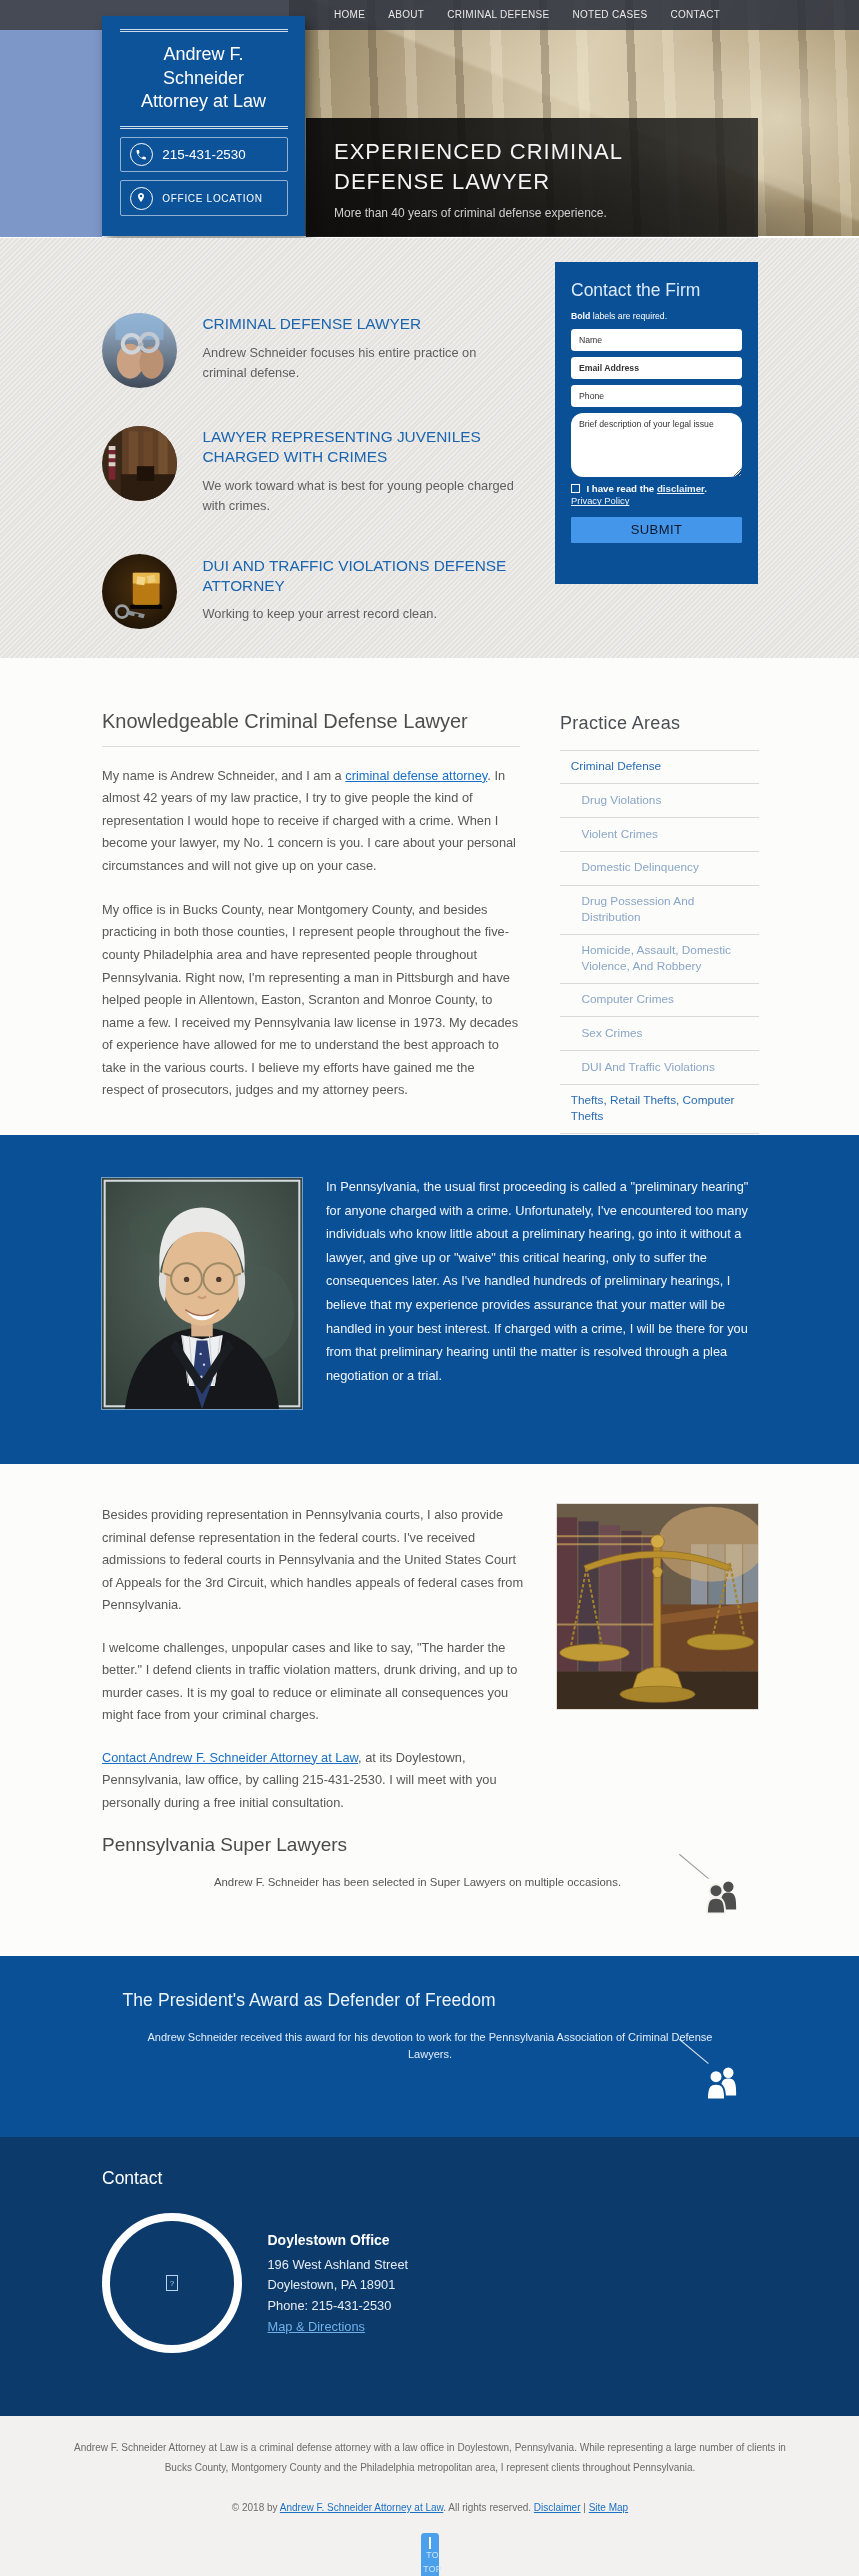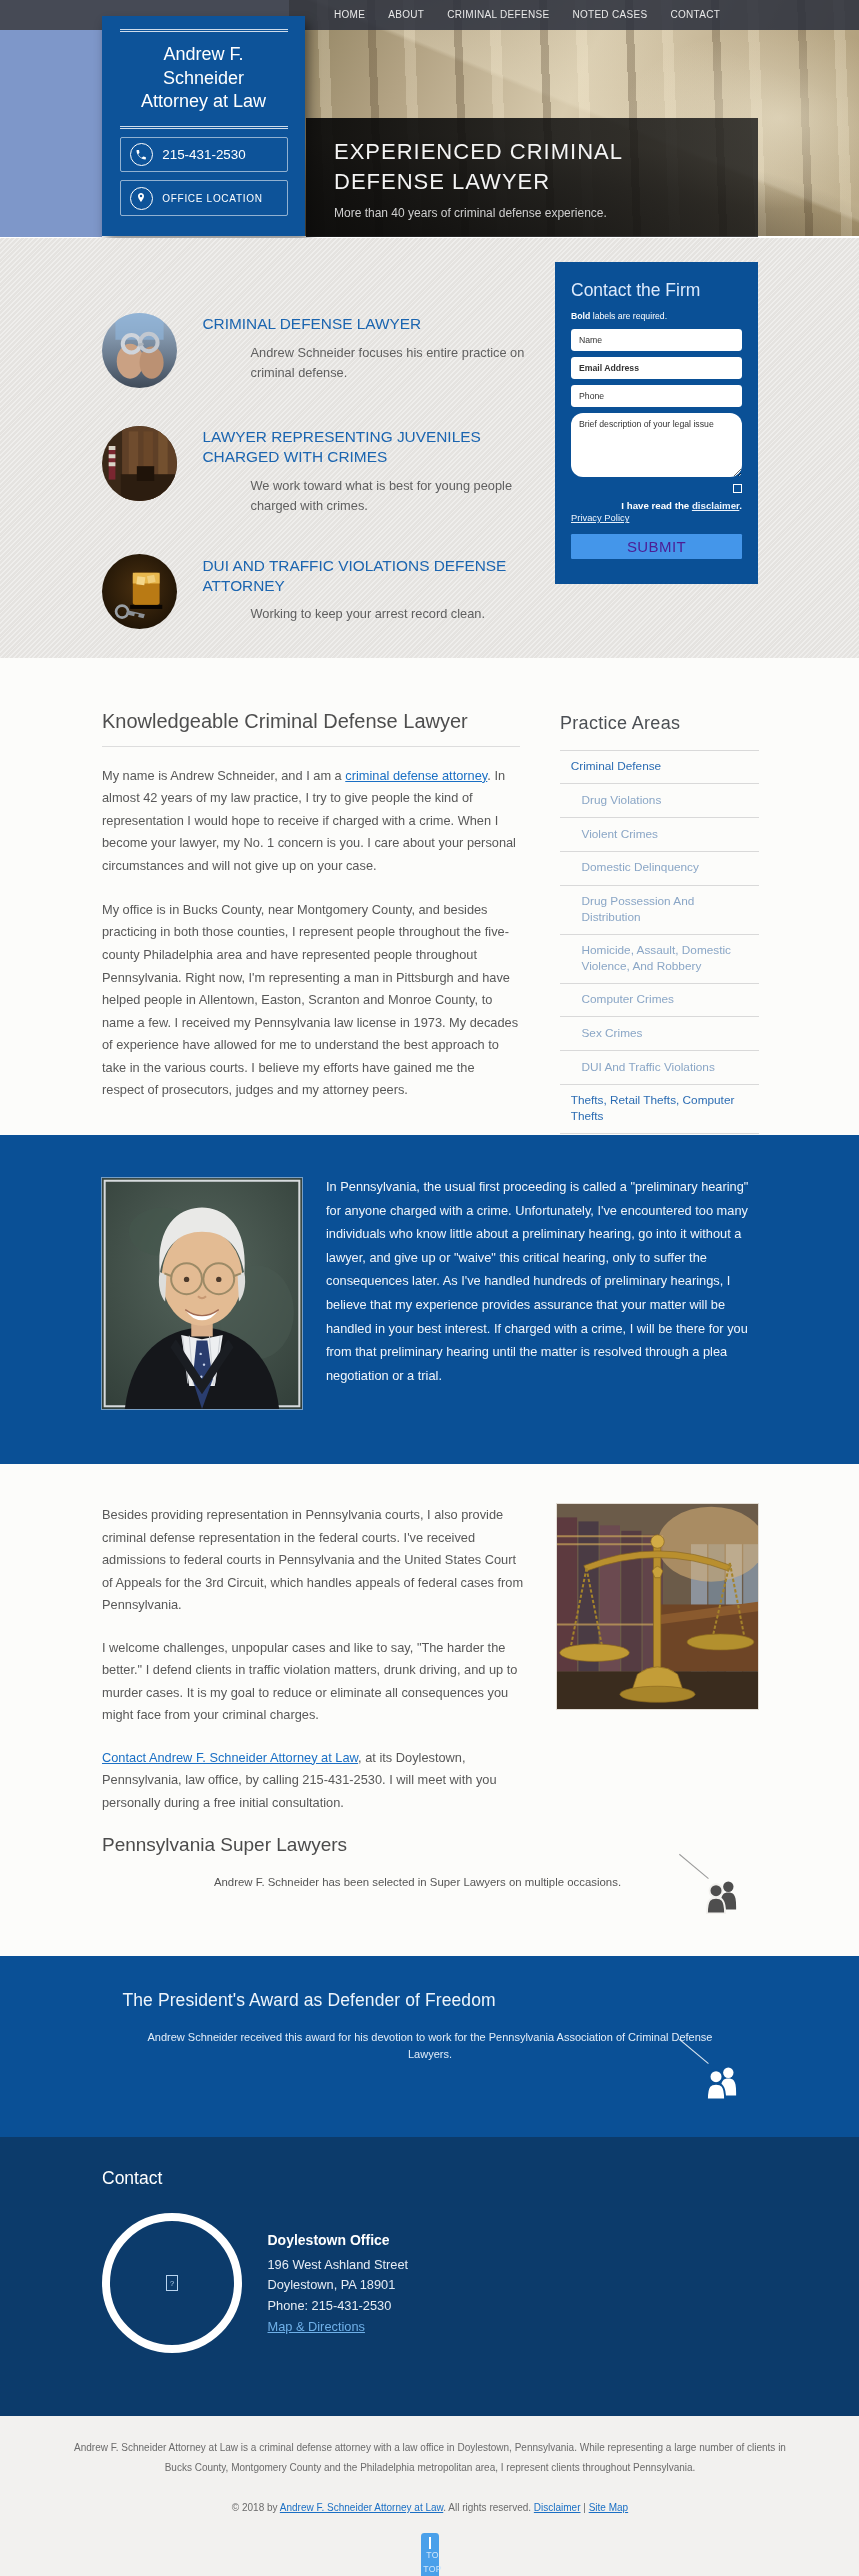--- a/index.html
+++ b/index.html
@@ -37,37 +37,37 @@
     background:linear-gradient(to right, rgba(8,8,8,.93), rgba(22,22,22,.80)); padding:19px 20px 0 28px; }
   .hero-caption h1 { color:#f4f4f4; font-size:22px; font-weight:300; letter-spacing:1px; line-height:1.38; max-width:389px; }
   .hero-caption p { color:#cfcfcf; font-size:12px; font-weight:300; margin-top:8px; }
 
   
   .services-sec { position:relative; width:860px; height:420px; overflow:hidden; padding:75px 0 0 102px;
     background:repeating-linear-gradient(135deg, rgba(255,255,255,.4) 0 1.3px, rgba(0,0,0,0) 1.3px 3.4px), #e5e3e0; }
   .service { display:flex; gap:25.5px; width:443px; margin-bottom:38px; align-items:flex-start; }
   .svc-circle { width:75px; height:75px; border-radius:50%; overflow:hidden; flex-shrink:0; }
   .service h3 { color:#1b65b0; font-size:15.4px; font-weight:500; line-height:1.3; margin:1.3px 0 8.7px; max-width:329px; }
-  .service p { color:#606060; font-size:12.8px; line-height:1.58; max-width:321px;margin-left:48px; }
+  .service p { color:#606060; font-size:12.8px; line-height:1.58; max-width:321px; }
 
   .form-card { position:absolute; left:555px; top:24px; width:203px; min-height:322px; background:#0a5096; padding:17.5px 16px 20px; }
   .form-card h2 { color:#ddeafc; font-size:17.5px; font-weight:400; margin-bottom:10.7px; }
   .form-note { color:#fff; font-size:8.7px; margin-bottom:8px; }
   .form-card input, .form-card textarea { display:block; width:100%; border:none; border-radius:3.4px; background:#fff;
     font-family:"Liberation Sans",sans-serif; font-size:8.7px; color:#222; padding:0 8px; margin-bottom:6px; }
   .form-card input { height:22px; }
   .form-card textarea { height:64px; padding:6px 8px; resize:vertical;border-radius:12px; }
   .form-card ::placeholder { color:#333; opacity:1; }
   .bold-ph::placeholder { font-weight:bold; }
-  .check-row { color:#fff; font-size:9.7px; font-weight:bold; margin:5.4px 0 1.3px; display:flex; gap:6.7px; align-items:flex-end;flex-direction:column; }
+  .check-row { color:#fff; font-size:9.7px; font-weight:bold; margin:5.4px 0 1.3px; display:flex; gap:6.7px; align-items:flex-start; }
   .checkbox { width:8.7px; height:8.7px; border:1.3px solid #fff; background:#0a5096; display:inline-block; margin-top:1.3px; flex-shrink:0; }
   .check-row a, .privacy a { color:#eaf2fc; }
   .privacy { font-size:9.4px; margin-top:1.3px; font-weight:400; }
   .submit-btn { width:100%; height:25.5px; margin-top:10.7px; background:#4496ea; border:none; border-radius:1.3px;
-    color:#4c1d95; font-size:15px; letter-spacing:0.4px; font-family:"Liberation Sans",sans-serif; cursor:pointer; }
+    color:#0f172a; font-size:13px; letter-spacing:0.4px; font-family:"Liberation Sans",sans-serif; cursor:pointer; }
 
   
   .intro-sec { width:860px; height:477px; overflow:hidden; background:#fcfcfa; padding:52px 101px 0 102px; display:flex; }
   .intro-main { width:418px; margin-right:40px; }
   .intro-main h2 { color:#4e4e4e; font-size:20px; font-weight:400; margin-bottom:13.4px; }
   .intro-main hr { border:none; border-top:0.7px solid #ddd; margin-bottom:17.5px; }
   .body-p { color:#585858; font-size:12.8px; line-height:1.76; margin-bottom:21.5px; }
   .body-p a, .link-blue { color:#1a6fc4; }
   .pa { width:199px; padding-top:2.7px; }
   .pa h2 { color:#4b4f54; font-size:18px; font-weight:400; letter-spacing:0.3px; margin-bottom:16px; }

